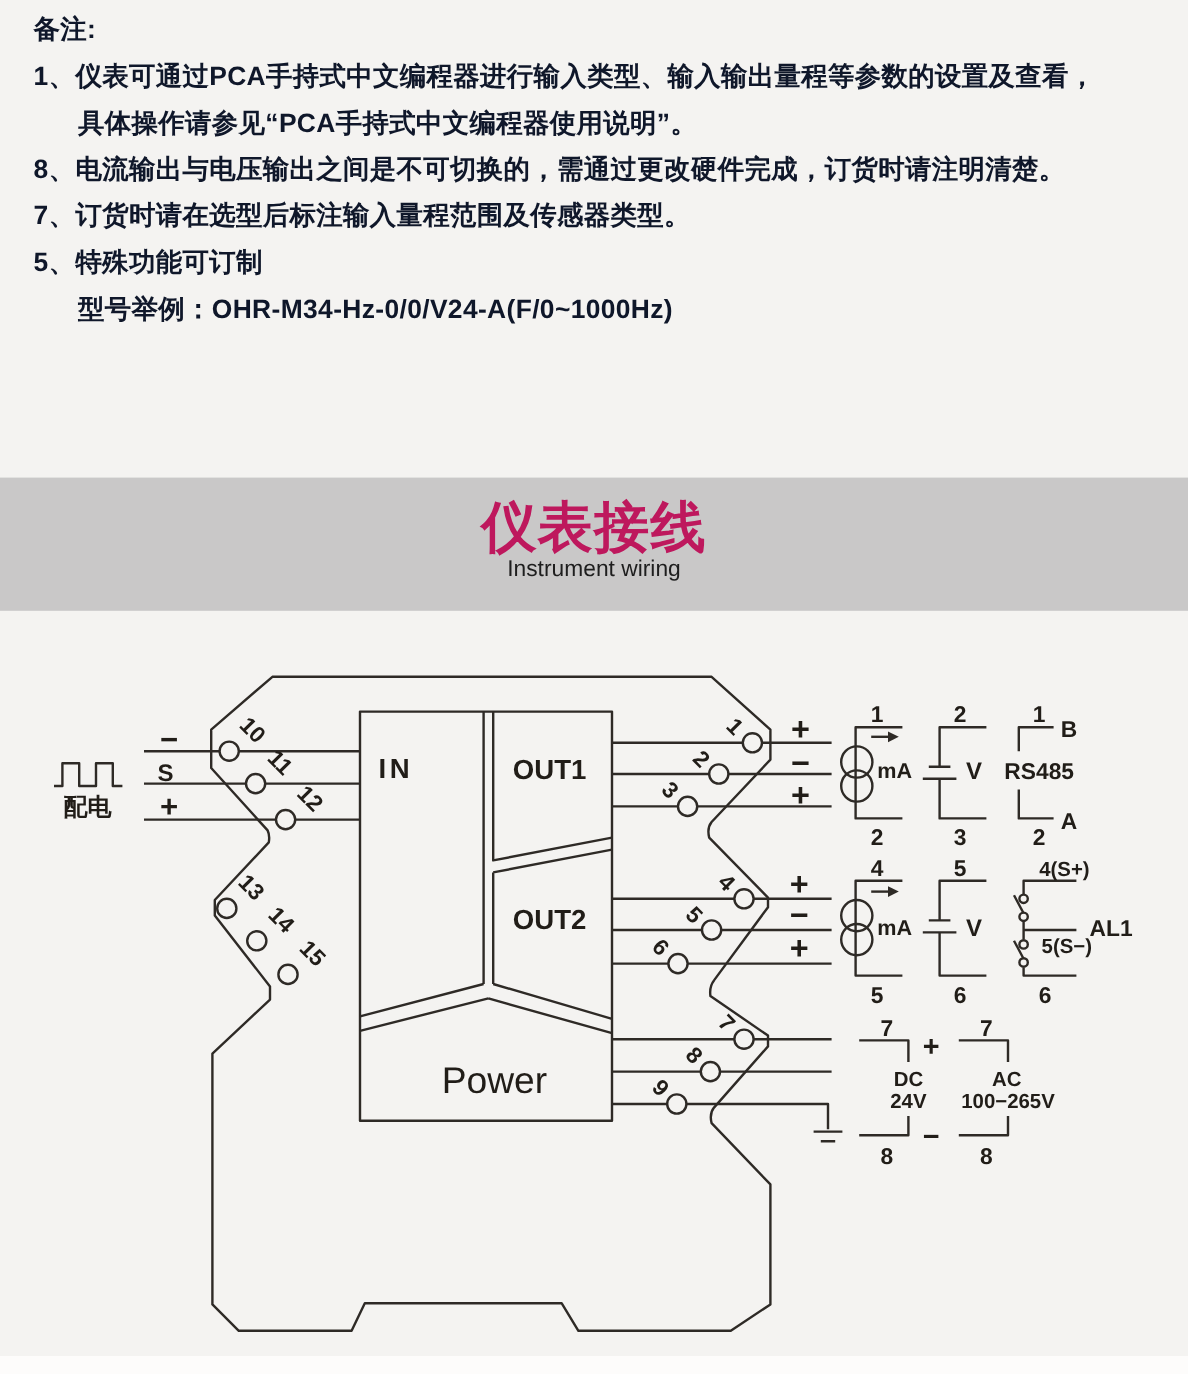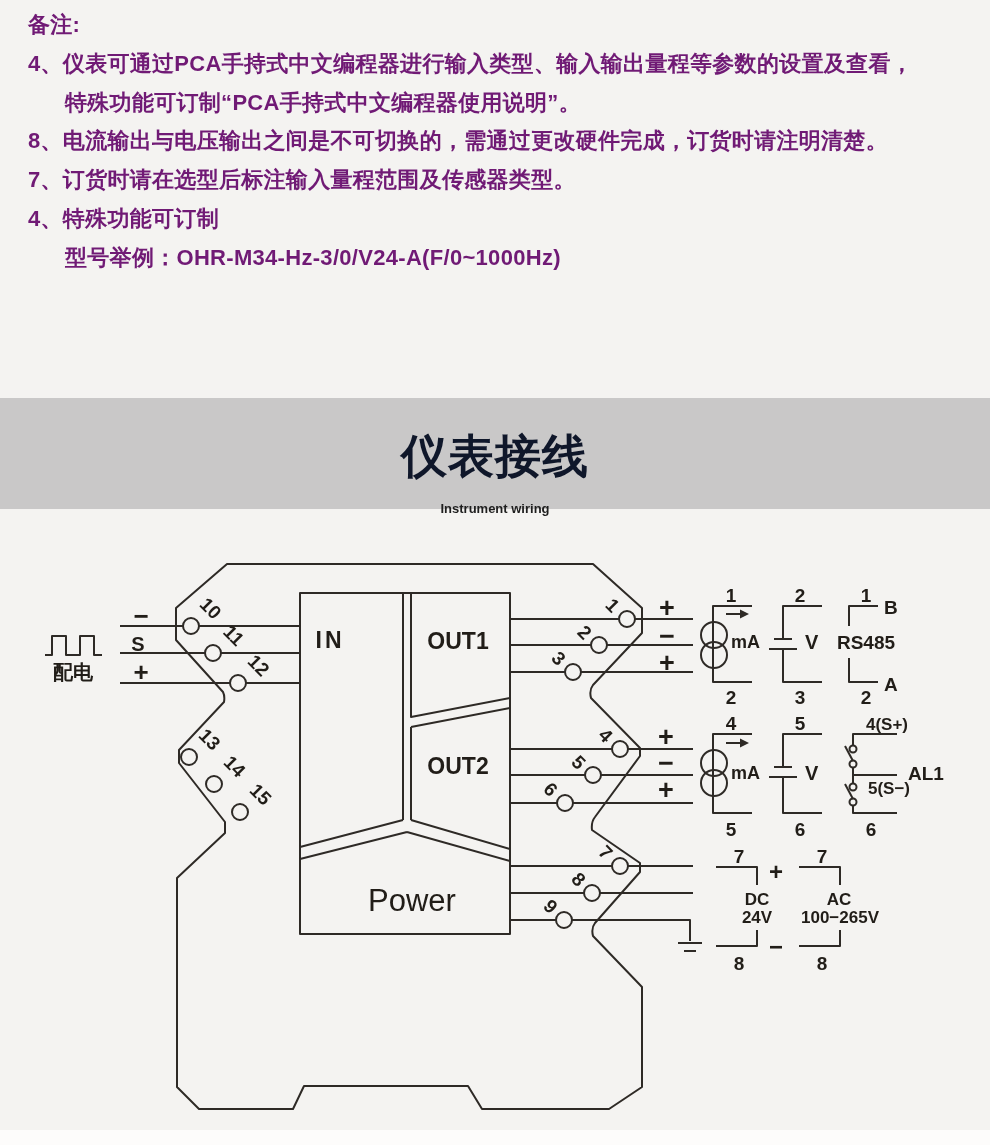--- a/index.html
+++ b/index.html
@@ -6,57 +6,57 @@
   .page{
     position:relative;width:990px;height:1145px;margin:0 auto;
     background:#f4f3f1;overflow:hidden;
     font-family:"Liberation Sans","DejaVu Sans",sans-serif;
     color:#0b0b0b;
   }
   
   .notes{position:absolute;top:6px;left:28px;right:14px;}
   .note-line{
     font-size:22px;font-weight:700;line-height:38.8px;
-    letter-spacing:.3px;white-space:nowrap;color:#701a75;
+    letter-spacing:.3px;white-space:nowrap;color:#0f172a;
   }
   .note-line.indent{padding-left:37px;}
   
   .banner{
     position:absolute;top:398px;left:0;width:990px;height:111px;
     background:#c9c8c8;text-align:center;
   }
   .banner-title{
-    margin:17px;padding-top:16px;font-size:46px;line-height:50px;
-    font-weight:700;color:#0f172a;letter-spacing:1px;
+    margin:0;padding-top:16px;font-size:46px;line-height:50px;
+    font-weight:700;color:#be185d;letter-spacing:1px;
   }
   .banner-sub{
-    margin:0;font-size:13px;line-height:22px;color:#1e1e1e;font-weight:700;
+    margin:0;font-size:19px;line-height:22px;color:#1e1e1e;font-weight:400;
   }
   
   svg.diagram{position:absolute;top:525px;left:0;}
   .ln{fill:none;stroke:#2e2a26;stroke-width:2;stroke-linejoin:round;}
   .term{fill:#f4f3f1;stroke:#2e2a26;stroke-width:2;}
   svg text{fill:#211d18;font-family:"Liberation Sans","DejaVu Sans",sans-serif;}
   
   .bottom-strip{position:absolute;left:0;bottom:0;width:990px;height:15px;background:#fdfcfb;}
 </style>
 </head>
 <body>
 
 <div class="page">
 
   <div class="notes">
     <div class="note-line">备注:</div>
 
-  <div class="note-line">4、仪表可通过PCA手持式中文编程器进行输入类型、输入输出量程等参数的设置及查看，</div>
-      <div class="note-line indent">特殊功能可订制“PCA手持式中文编程器使用说明”。</div>
+  <div class="note-line">1、仪表可通过PCA手持式中文编程器进行输入类型、输入输出量程等参数的设置及查看，</div>
+      <div class="note-line indent">具体操作请参见“PCA手持式中文编程器使用说明”。</div>
       <div class="note-line">8、电流输出与电压输出之间是不可切换的，需通过更改硬件完成，订货时请注明清楚。</div>
       <div class="note-line">7、订货时请在选型后标注输入量程范围及传感器类型。</div>
-      <div class="note-line">4、特殊功能可订制</div>
-      <div class="note-line indent">型号举例：OHR-M34-Hz-3/0/V24-A(F/0~1000Hz)</div>
+      <div class="note-line">5、特殊功能可订制</div>
+      <div class="note-line indent">型号举例：OHR-M34-Hz-0/0/V24-A(F/0~1000Hz)</div>
     </div>
 
   <div class="banner">
     <h1 class="banner-title">仪表接线</h1>
     <p class="banner-sub">Instrument wiring</p>
   </div>
 
   <svg class="diagram" width="990" height="620" viewBox="0 525 990 620" xmlns="http://www.w3.org/2000/svg">
 
     <path class="ln" d="

